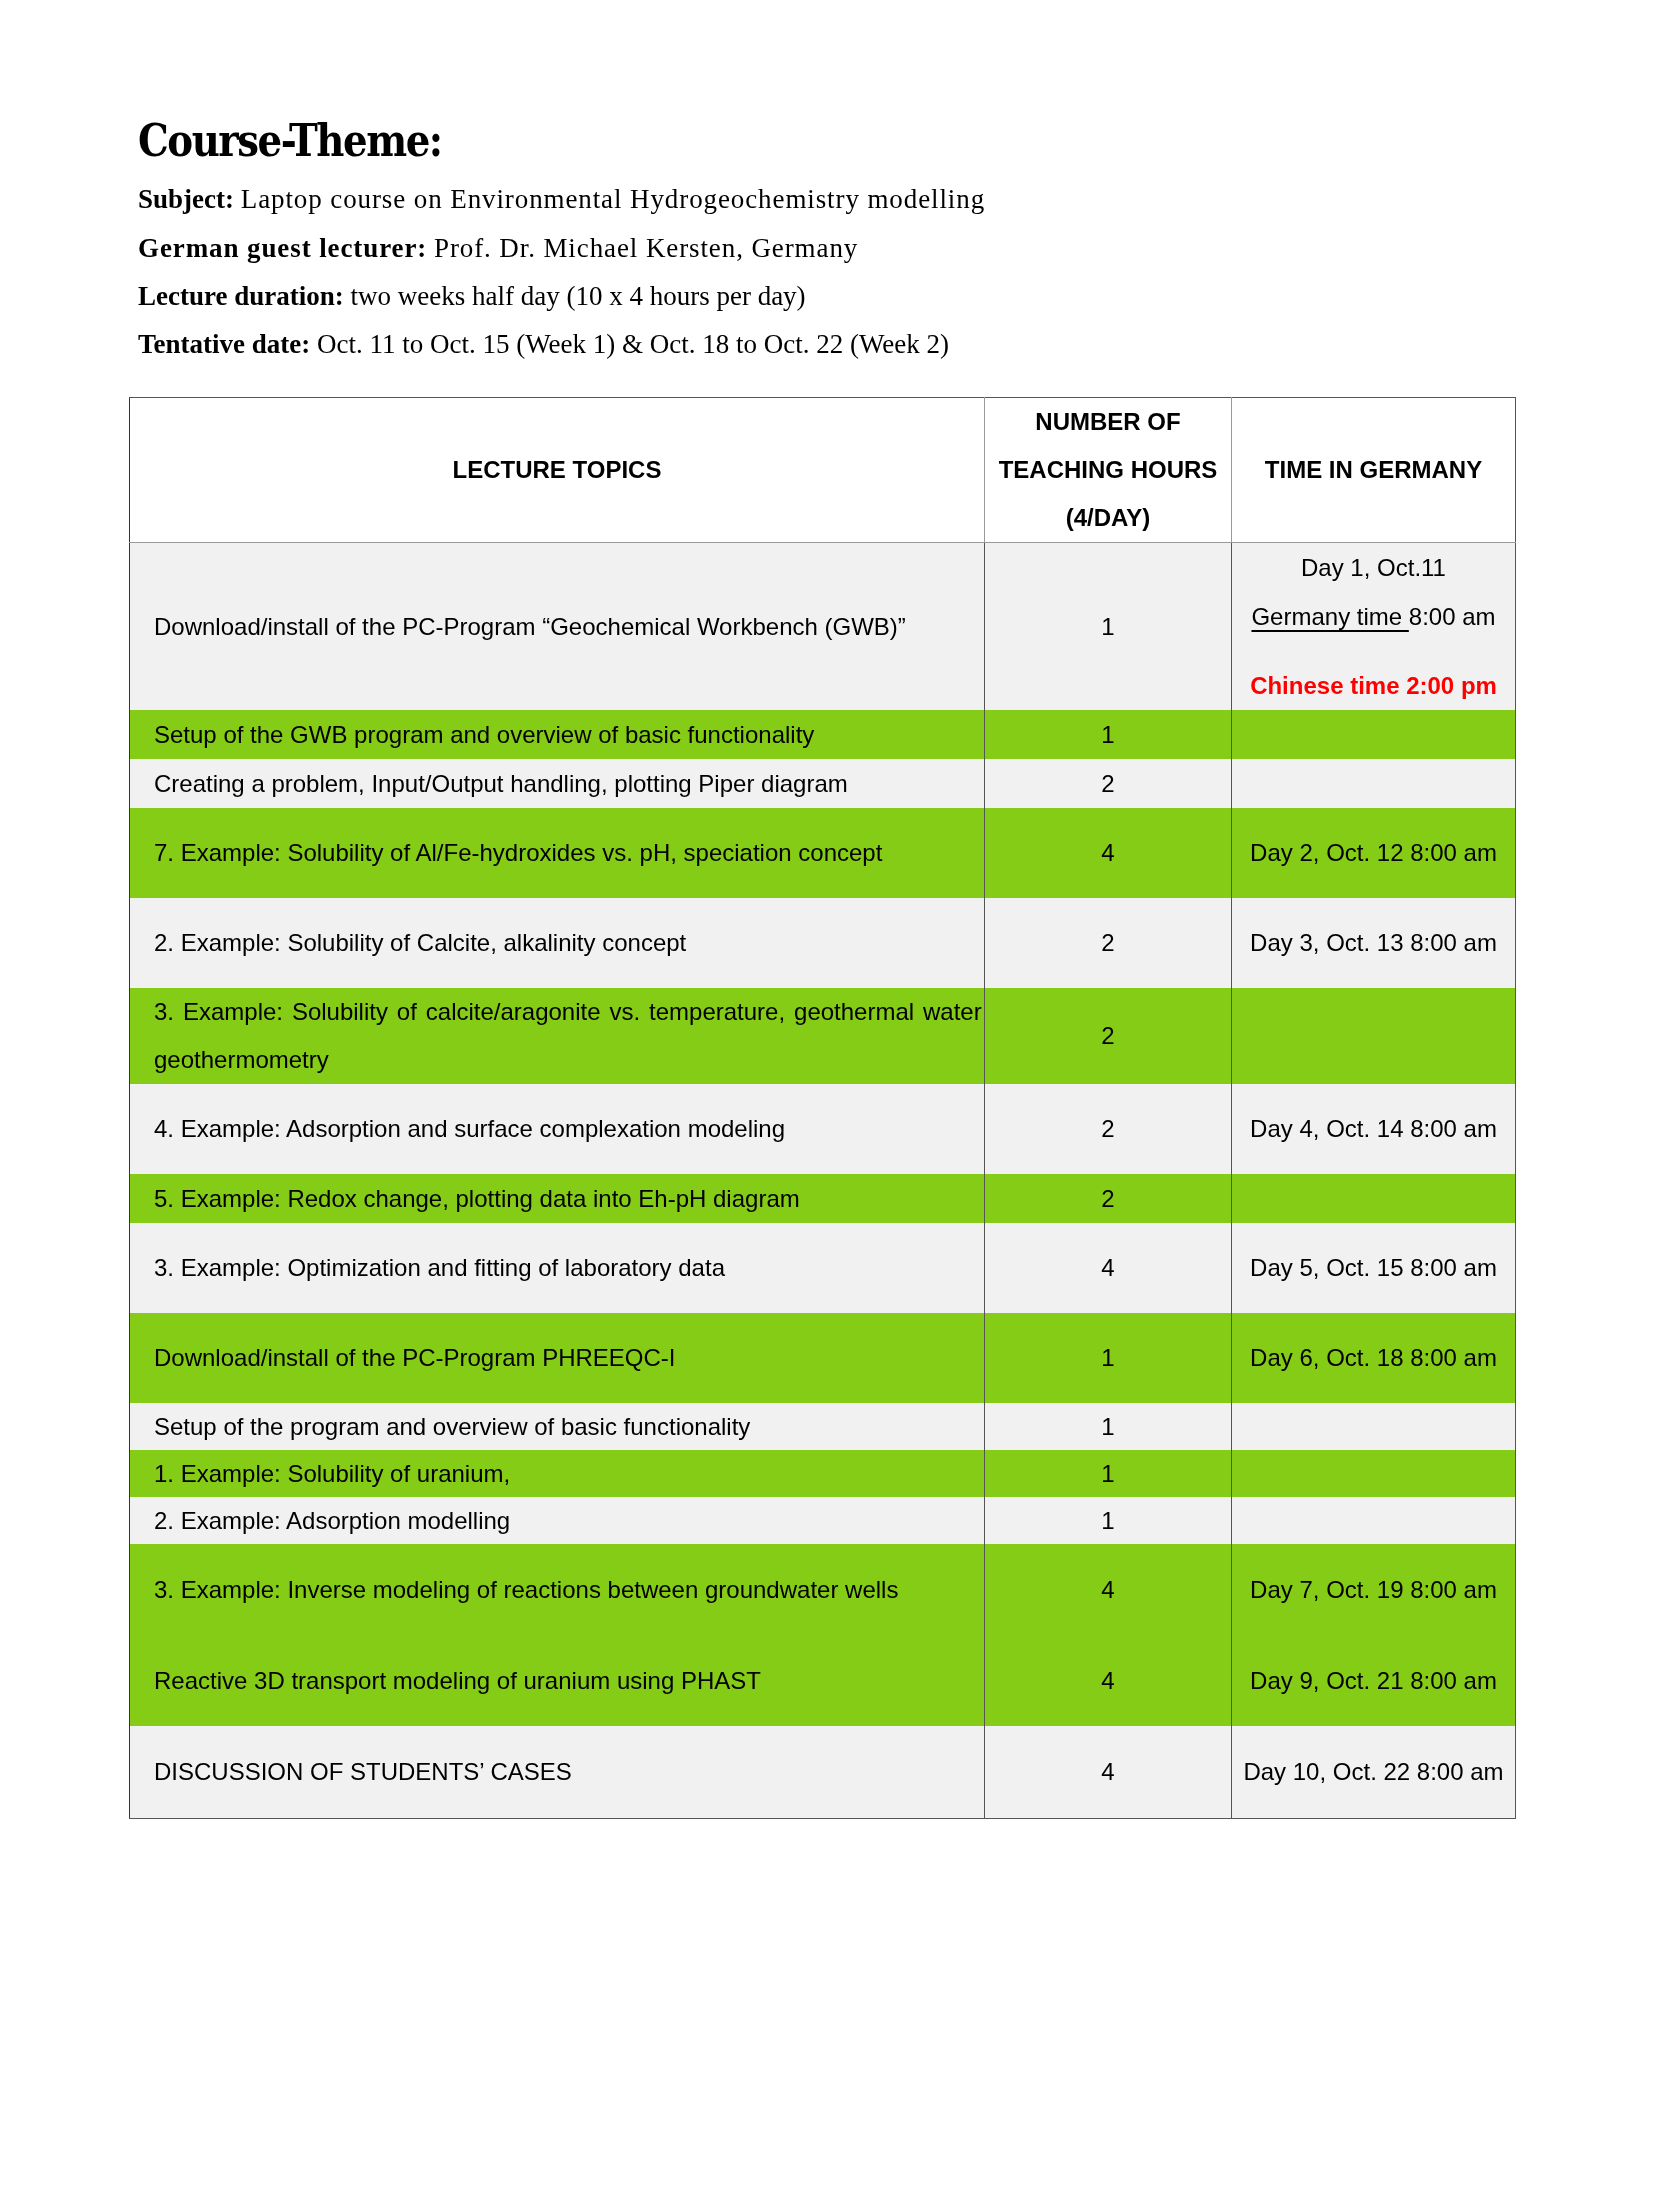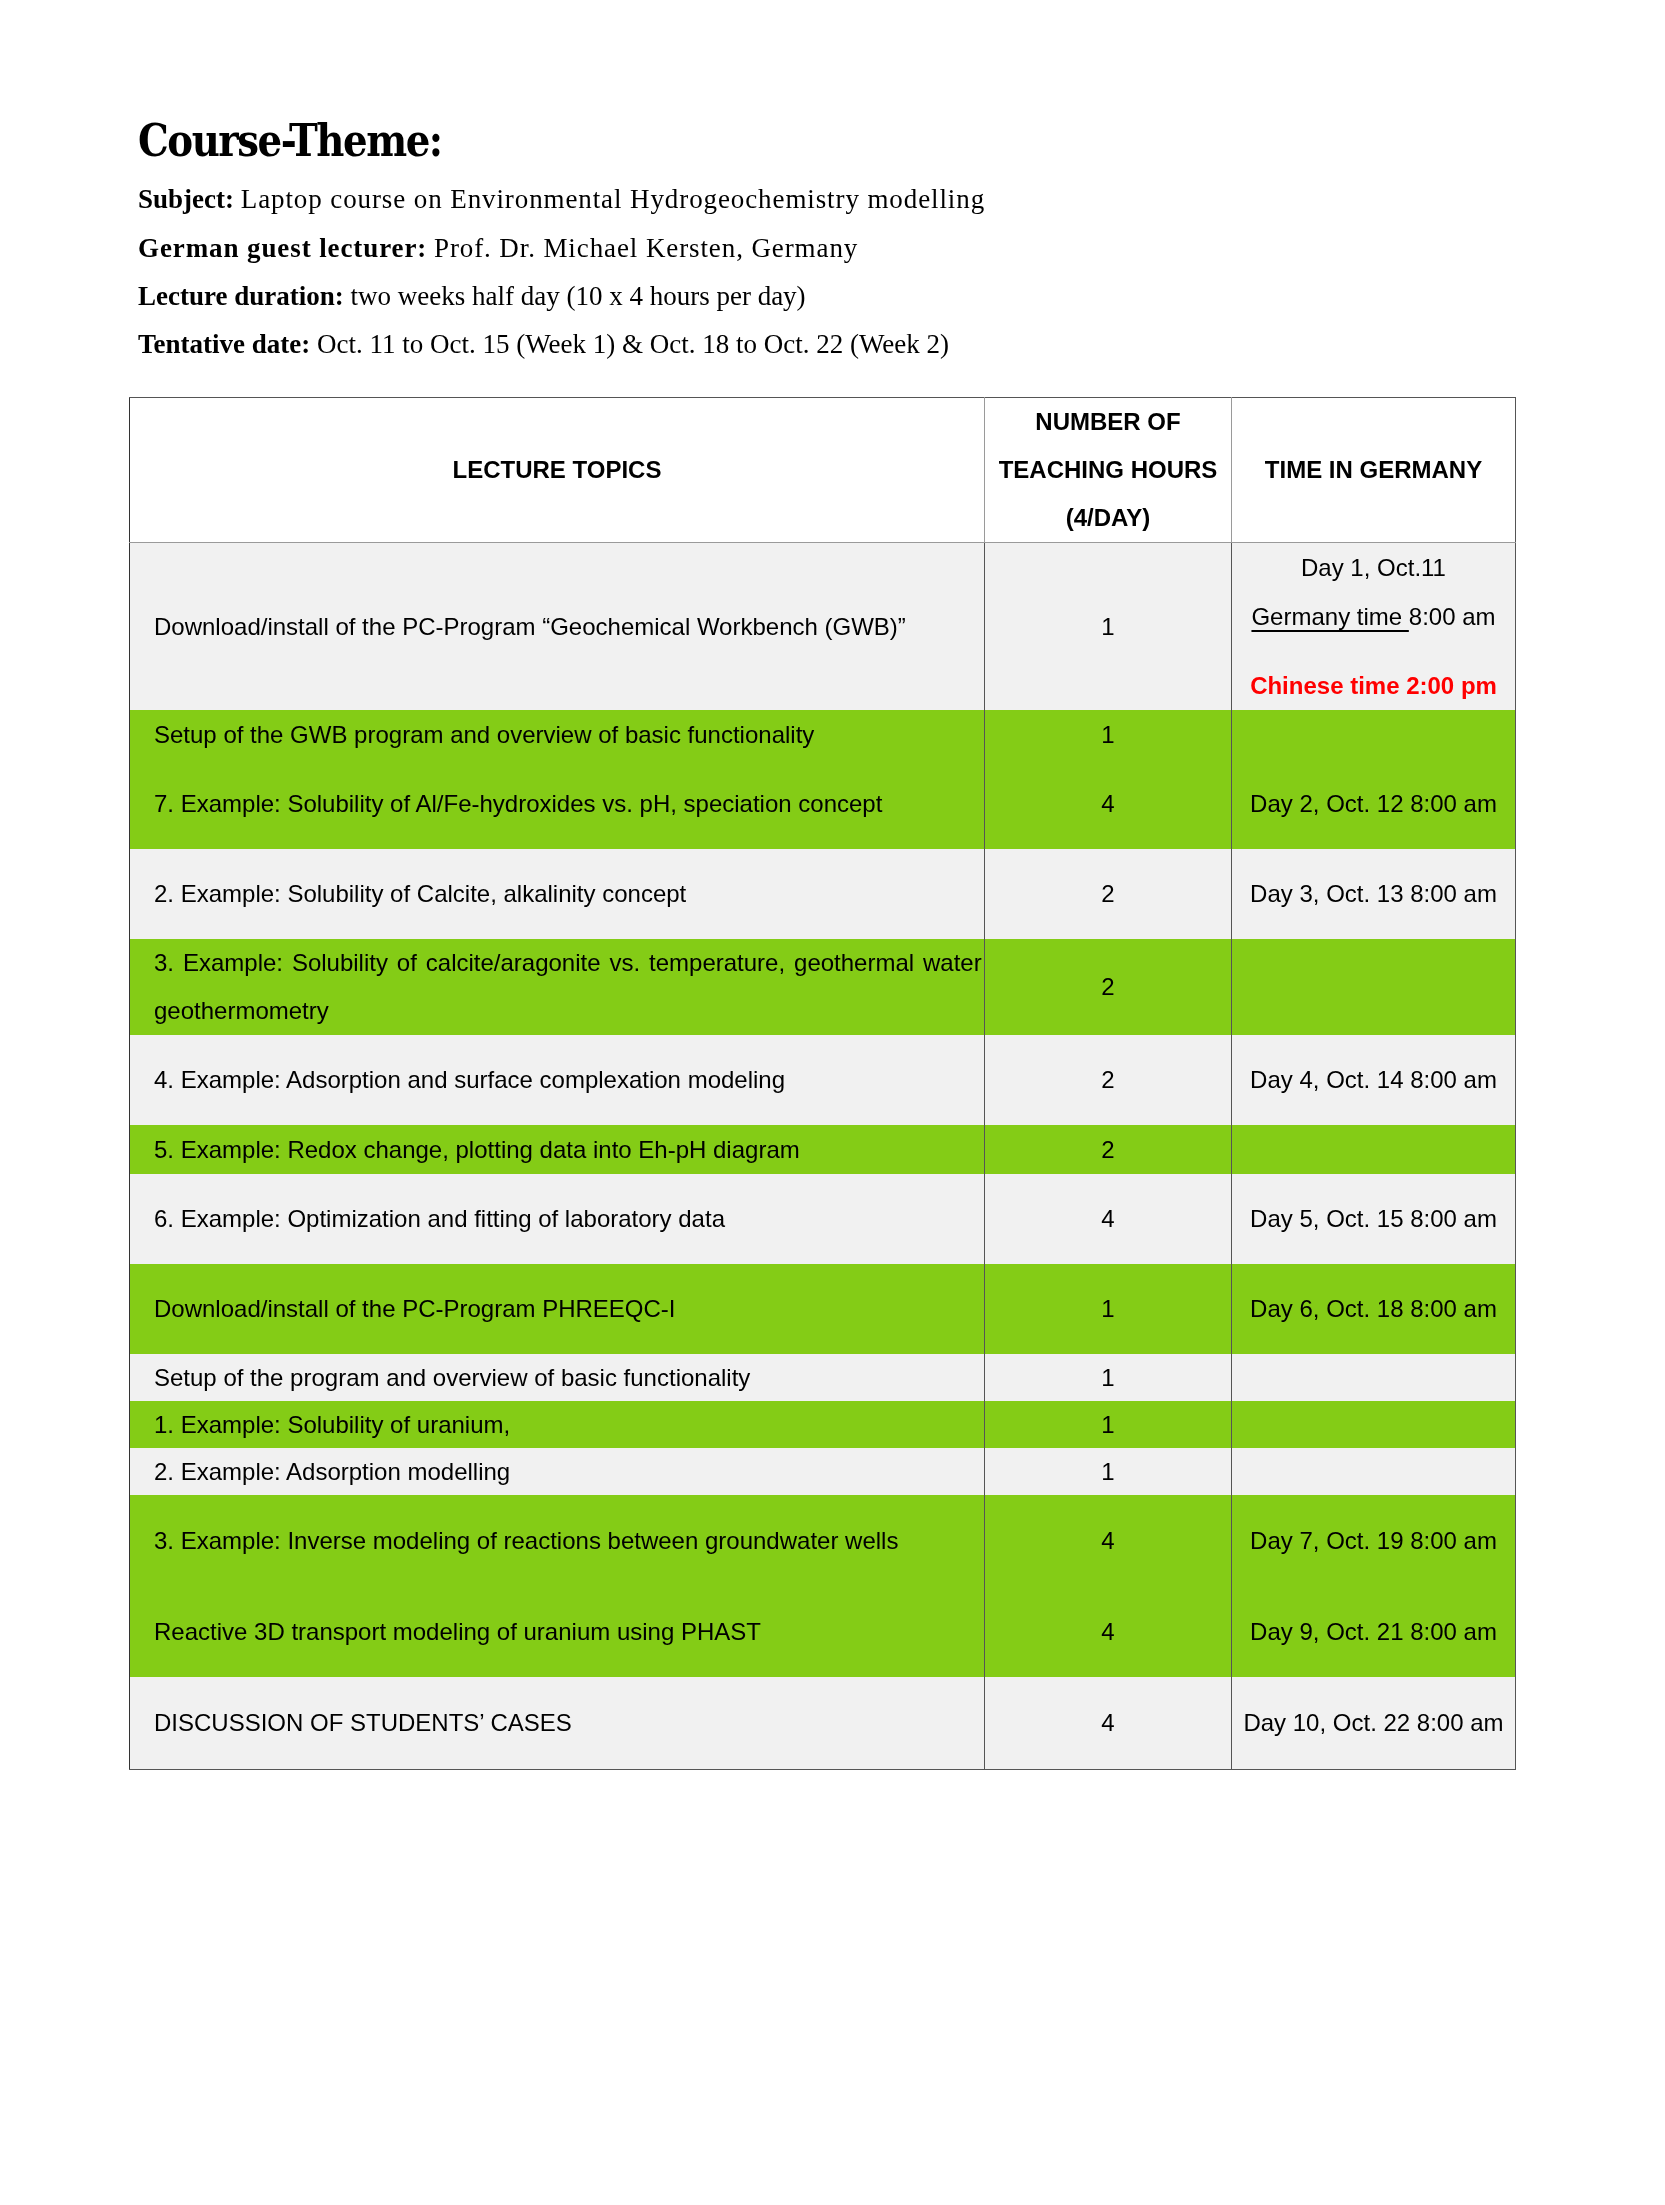--- a/index.html
+++ b/index.html
@@ -98,20 +98,25 @@
           <div><span class="u">Germany time </span><span>8:00 am</span></div>
           <span class="cn">Chinese time 2:00 pm</span>
         </div>
       </td>
     </tr>
     <tr class="white" style="height:49px">
       <td class="topic">Setup of the GWB program and overview of basic functionality</td>
       <td class="hours">1</td>
       <td class="time"></td>
     </tr>
+    <tr class="shade" style="height:49px">
+      <td class="topic">Creating a problem, Input/Output handling, plotting Piper diagram</td>
+      <td class="hours">2</td>
+      <td class="time"></td>
+    </tr>
     <tr class="white" style="height:90px">
       <td class="topic">7. Example: Solubility of Al/Fe-hydroxides vs. pH, speciation concept</td>
       <td class="hours">4</td>
       <td class="time">Day 2, Oct. 12 8:00 am</td>
     </tr>
     <tr class="shade" style="height:90px">
       <td class="topic">2. Example: Solubility of Calcite, alkalinity concept</td>
       <td class="hours">2</td>
       <td class="time">Day 3, Oct. 13 8:00 am</td>
     </tr>
@@ -124,21 +129,21 @@
       <td class="topic">4. Example: Adsorption and surface complexation modeling</td>
       <td class="hours">2</td>
       <td class="time">Day 4, Oct. 14 8:00 am</td>
     </tr>
     <tr class="white" style="height:49px">
       <td class="topic">5. Example: Redox change, plotting data into Eh-pH diagram</td>
       <td class="hours">2</td>
       <td class="time"></td>
     </tr>
     <tr class="shade" style="height:90px">
-      <td class="topic">6. Example: Optimization and fitting of laboratory data</td>
+      <td class="topic">3. Example: Optimization and fitting of laboratory data</td>
       <td class="hours">4</td>
       <td class="time">Day 5, Oct. 15 8:00 am</td>
     </tr>
     <tr class="white" style="height:90px">
       <td class="topic">Download/install of the PC-Program PHREEQC-I</td>
       <td class="hours">1</td>
       <td class="time">Day 6, Oct. 18 8:00 am</td>
     </tr>
     <tr class="shade" style="height:47px">
       <td class="topic">Setup of the program and overview of basic functionality</td>

